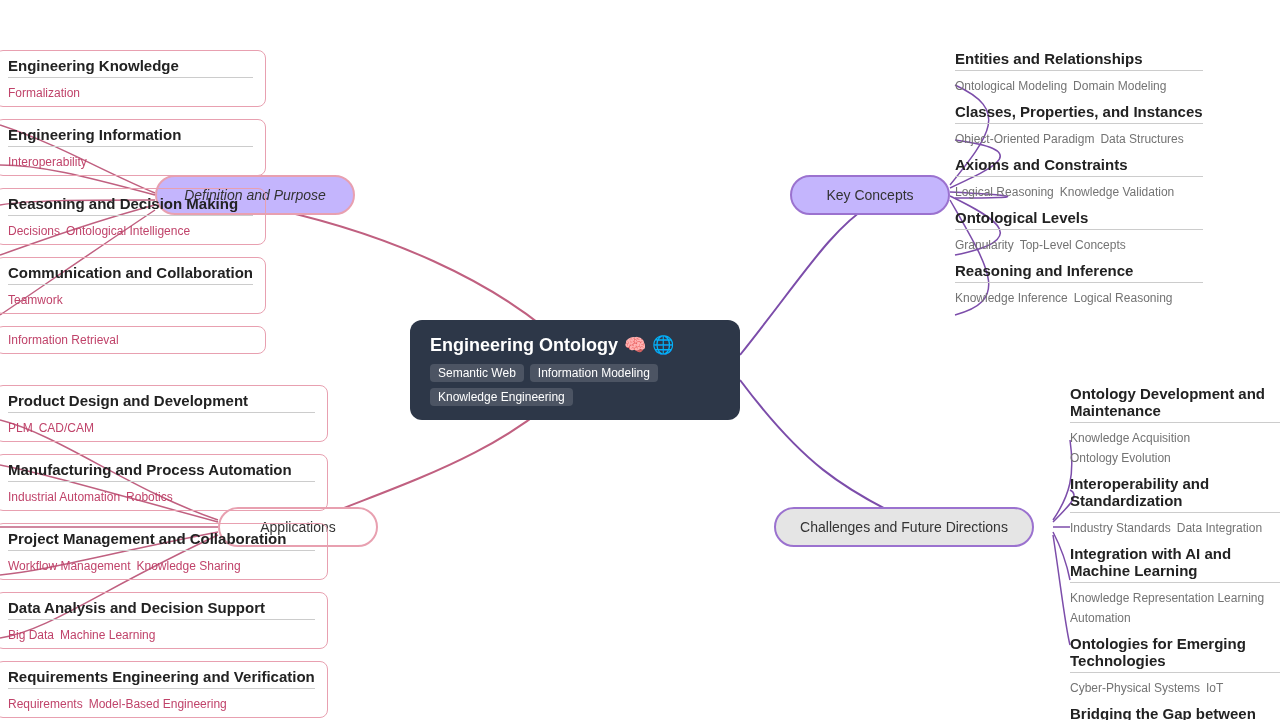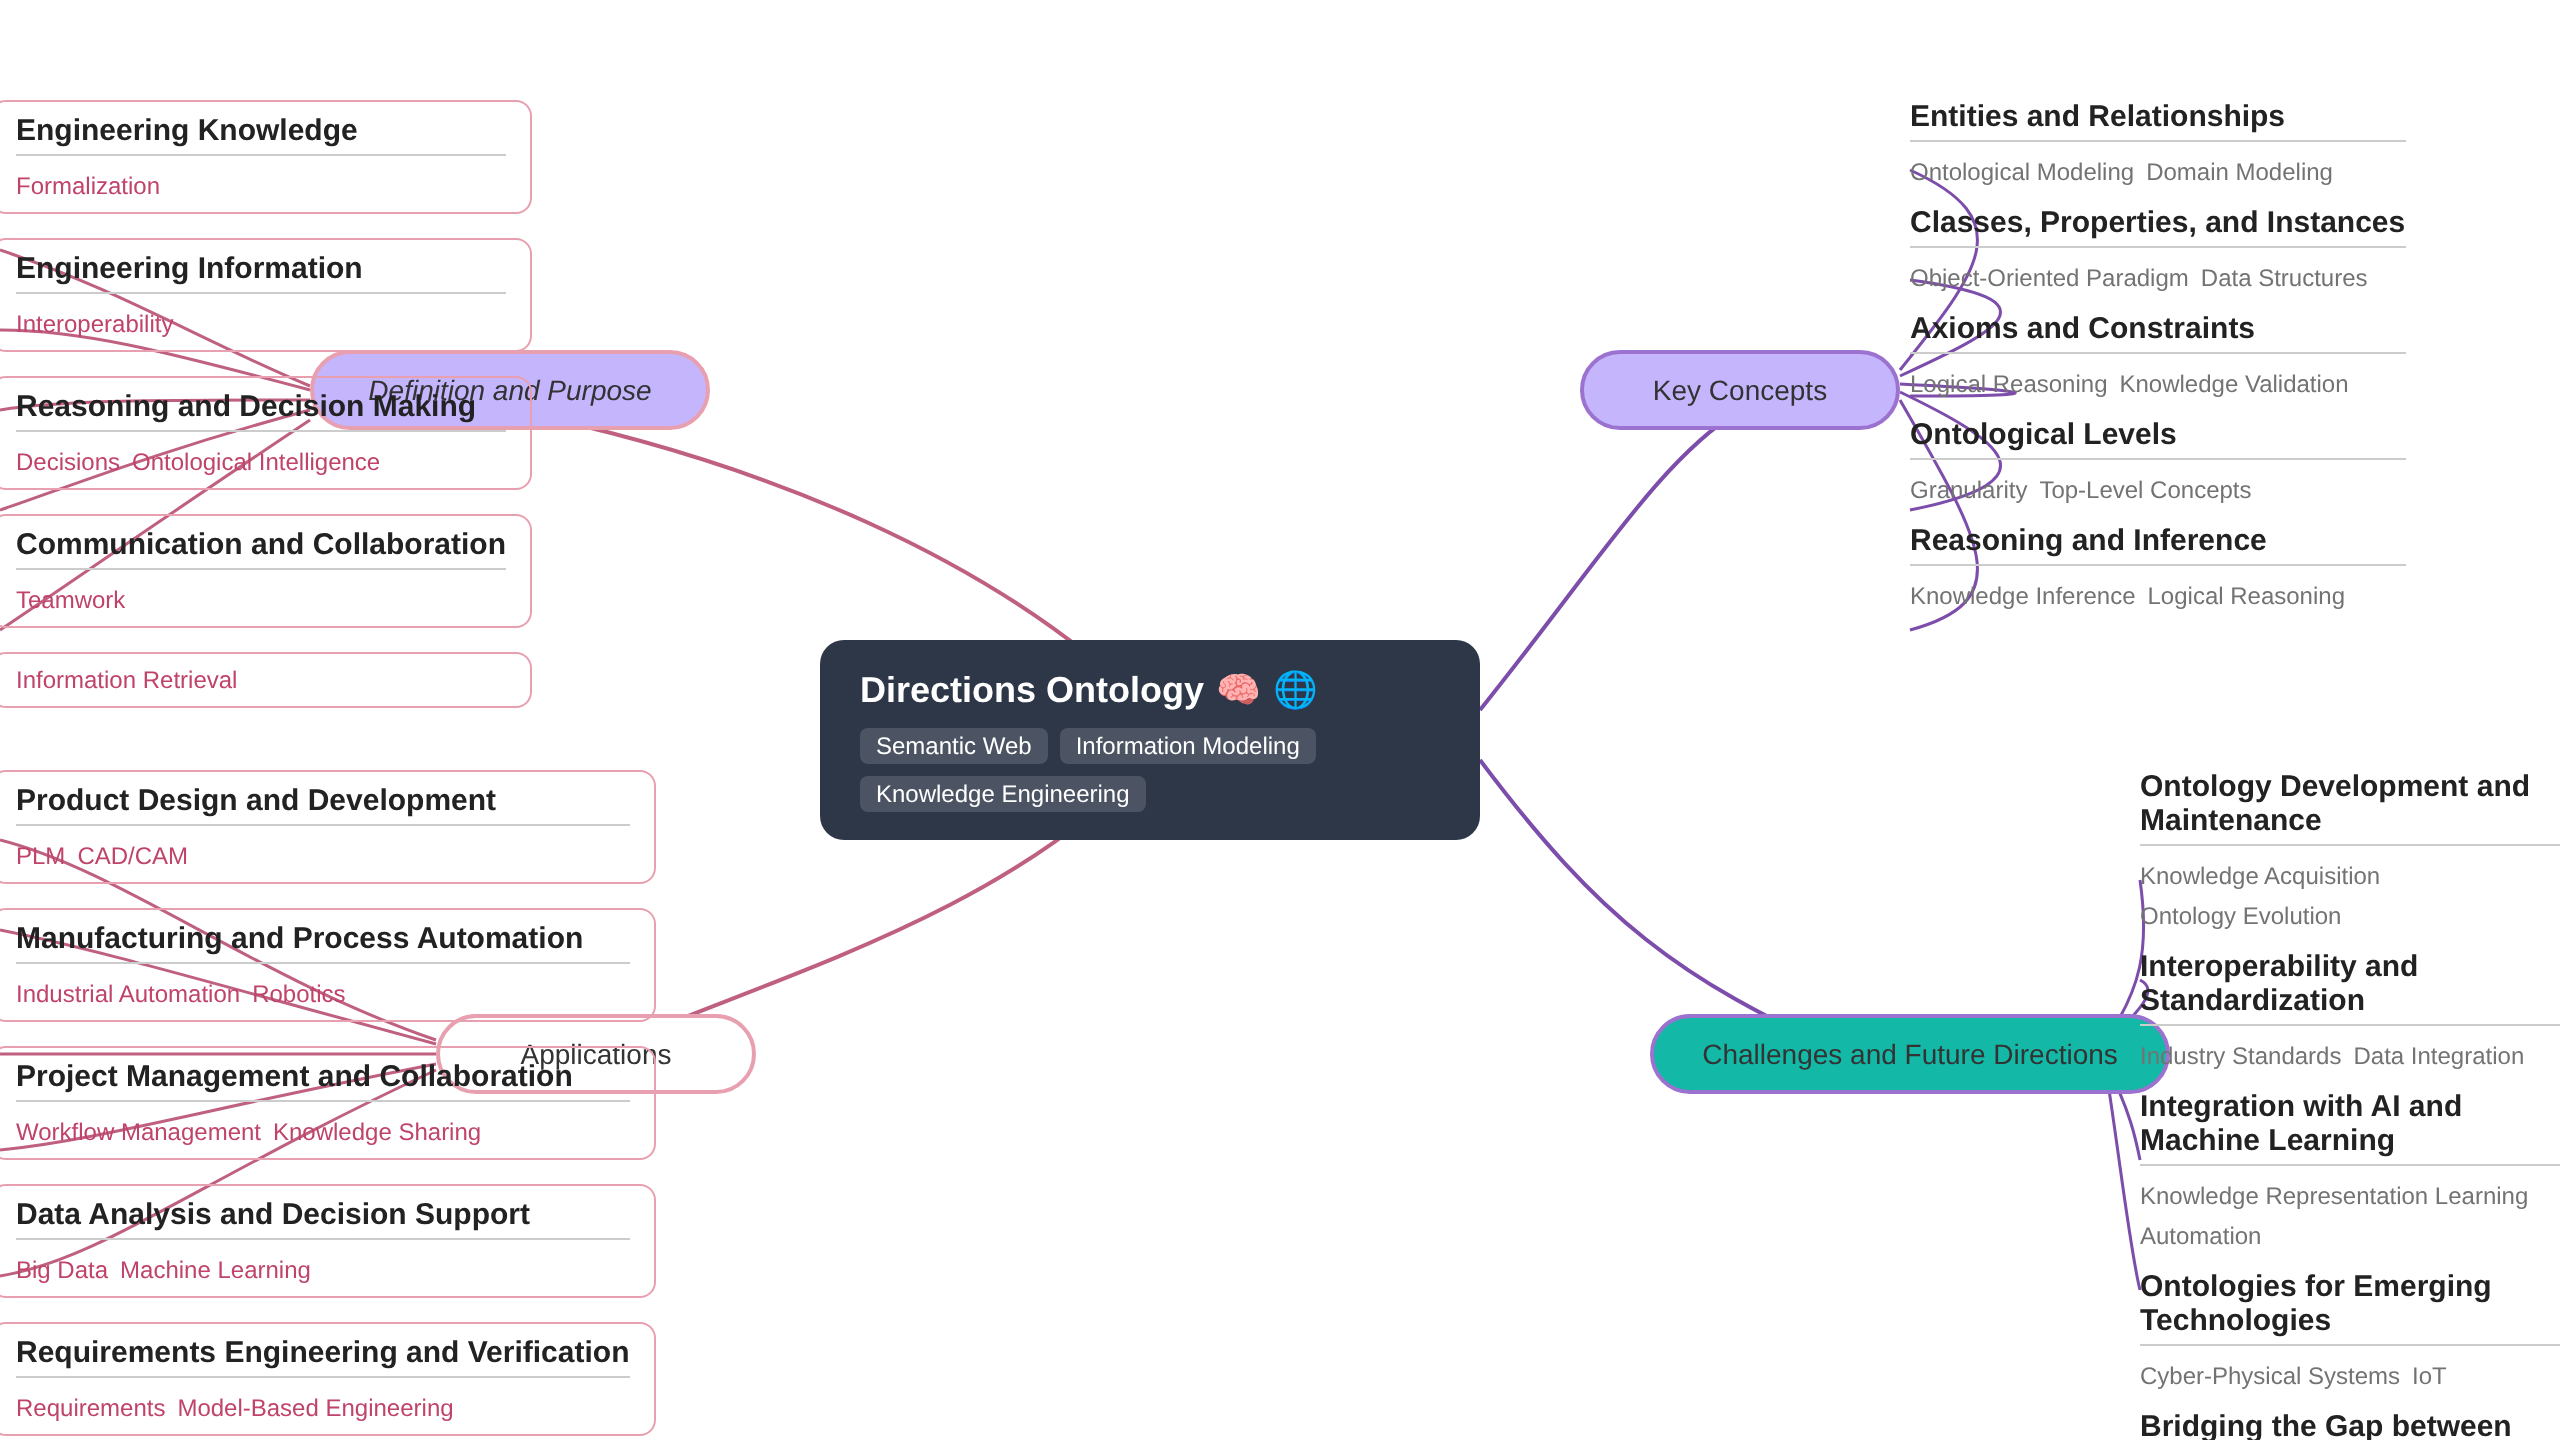--- a/index.html
+++ b/index.html
@@ -90,24 +90,24 @@
 
     .branch-applications {
       background: #fff;
       border: 2px solid #e8a0b0;
       width: 160px;
       left: 218px;
       top: 507px;
     }
 
     .branch-challenges {
-      background: #14b8a6;
+      background: #e5e5e5;
       border: 2px solid #9b72cf;
       width: 260px;
-      left: 825px;
+      left: 774px;
       top: 507px;
     }
 
     
     .leaf-group {
       position: absolute;
       z-index: 2;
     }
 
     .leaf-node {
@@ -227,21 +227,21 @@
 
   <path d="M 1053 520 C 1070 495, 1075 475, 1070 440" stroke="#7c4daa" stroke-width="1.5" fill="none"></path>
   <path d="M 1053 522 C 1070 505, 1080 495, 1070 490" stroke="#7c4daa" stroke-width="1.5" fill="none"></path>
   <path d="M 1053 527 C 1060 527, 1065 527, 1070 527" stroke="#7c4daa" stroke-width="1.5" fill="none"></path>
   <path d="M 1053 532 C 1065 555, 1068 570, 1070 580" stroke="#7c4daa" stroke-width="1.5" fill="none"></path>
   <path d="M 1053 535 C 1060 580, 1065 625, 1070 645" stroke="#7c4daa" stroke-width="1.5" fill="none"></path>
 </svg>
 
 <div class="node central-node">
   <div class="title">
-    <span>Directions Ontology</span>
+    <span>Engineering Ontology</span>
     <span>🧠</span>
     <span>🌐</span>
   </div>
   <div class="tags">
     <span class="tag">Semantic Web</span>
     <span class="tag">Information Modeling</span>
     <span class="tag">Knowledge Engineering</span>
   </div>
 </div>
 

